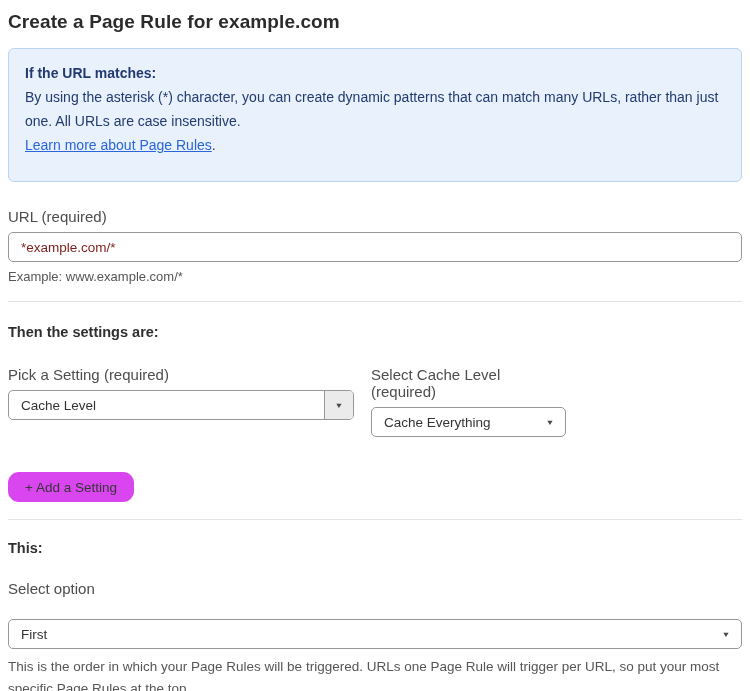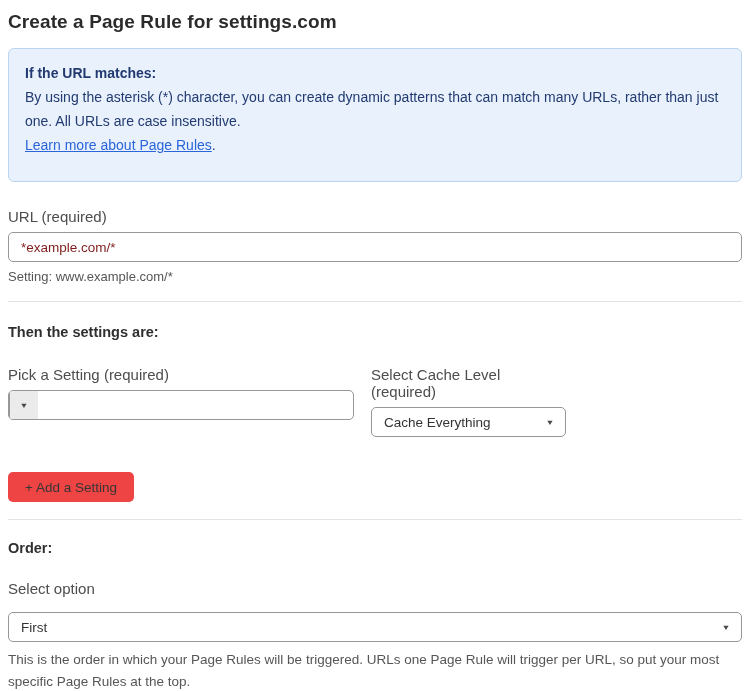--- a/index.html
+++ b/index.html
@@ -135,28 +135,28 @@
     align-items: center;
     justify-content: center;
     height: 30px;
     border: none;
     border-radius: 5px;
     font-family: "Liberation Sans", sans-serif;
     font-size: 13.5px;
     cursor: pointer;
     padding: 0 17px;
   }
-  .btn-gray { background: #ef4444; color: #363636; }
+  .btn-gray { background: #d946ef; color: #363636; border-radius: 11px; }
   .btn-blue { background: #186df5; color: #ffffff; }
 
   .add-setting-btn { margin-top: 35px; }
 
   .order-select-label { margin-top: 24px; }
   .order-select {
-    margin-top: 15px;
+    margin-top: 22px;
     width: 734px;
   }
   .order-helper {
     margin-top: 7px;
     font-size: 13.5px;
     line-height: 22px;
     color: #565656;
     max-width: 734px;
   }
 
@@ -164,63 +164,64 @@
     margin-top: 16px;
     display: flex;
     gap: 10px;
   }
 </style>
 </head>
 <body>
 
 <div class="page">
 
-  <h1 class="page-title">Create a Page Rule for settings.com</h1>
+  <h1 class="page-title">Create a Page Rule for example.com</h1>
 
   <div class="info-box">
     <div class="info-heading">If the URL matches:</div>
     <div class="info-body">By using the asterisk (*) character, you can create dynamic patterns that can match many URLs, rather than just one. All URLs are case insensitive.</div>
     <div>
       <a class="info-link">Learn more about Page Rules</a><span class="info-link-suffix">.</span>
     </div>
   </div>
 
   <div class="field-label url-label">URL (required)</div>
   <input class="text-input" type="text" value="*example.com/*" style="">
-  <div class="helper-text">Setting: www.example.com/*</div>
+  <div class="helper-text">Example: www.example.com/*</div>
 
   <hr class="divider divider-1">
 
   <div class="section-heading settings-heading">Then the settings are:</div>
 
   <div class="settings-row">
     <div class="settings-col-1">
       <div class="field-label">Pick a Setting (required)</div>
       <div class="dropdown">
+        <div class="dropdown-value">Cache Level</div>
         <div class="arrow-box">
           <span class="caret">▼</span>
         </div>
       </div>
     </div>
     <div class="settings-col-2">
       <div class="field-label">Select Cache Level (required)</div>
       <div class="dropdown">
         <div class="dropdown-value">Cache Everything</div>
         <div class="arrow-plain">
           <span class="caret">▼</span>
         </div>
       </div>
     </div>
   </div>
 
   <button class="btn btn-gray add-setting-btn">+ Add a Setting</button>
 
   <hr class="divider divider-2">
 
-  <div class="section-heading order-heading">Order:</div>
+  <div class="section-heading order-heading">This:</div>
 
   <div class="field-label order-select-label">Select option</div>
   <div class="dropdown order-select">
     <div class="dropdown-value">First</div>
     <div class="arrow-plain">
       <span class="caret">▼</span>
     </div>
   </div>
   <div class="order-helper">This is the order in which your Page Rules will be triggered. URLs one Page Rule will trigger per URL, so put your most specific Page Rules at the top.</div>
 

